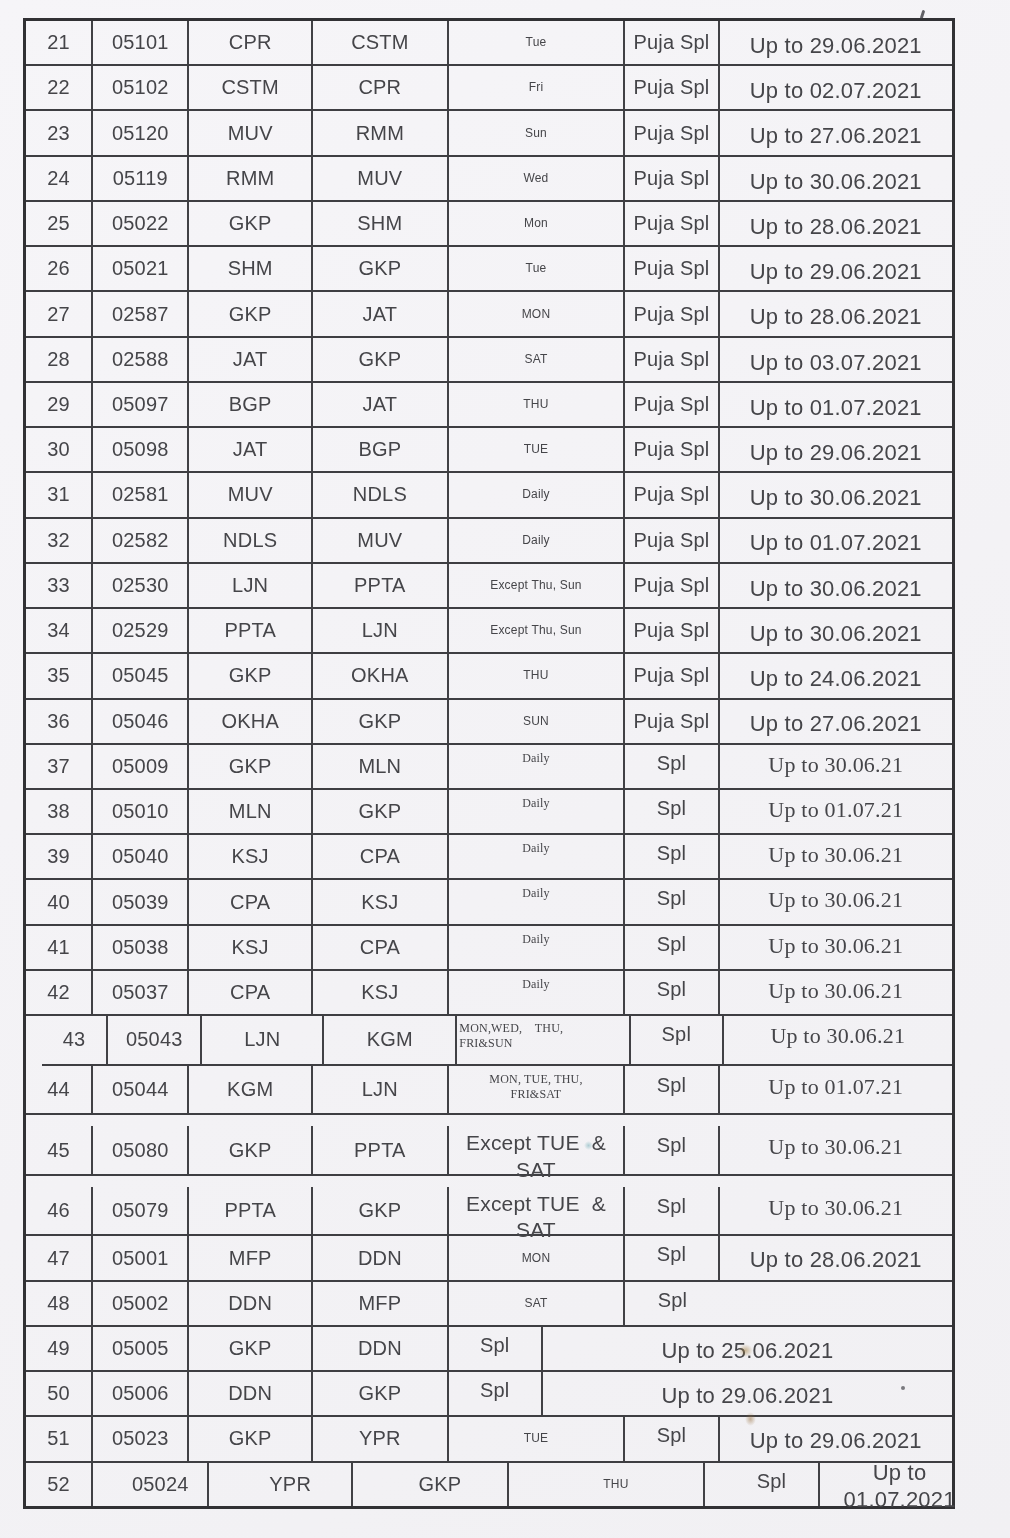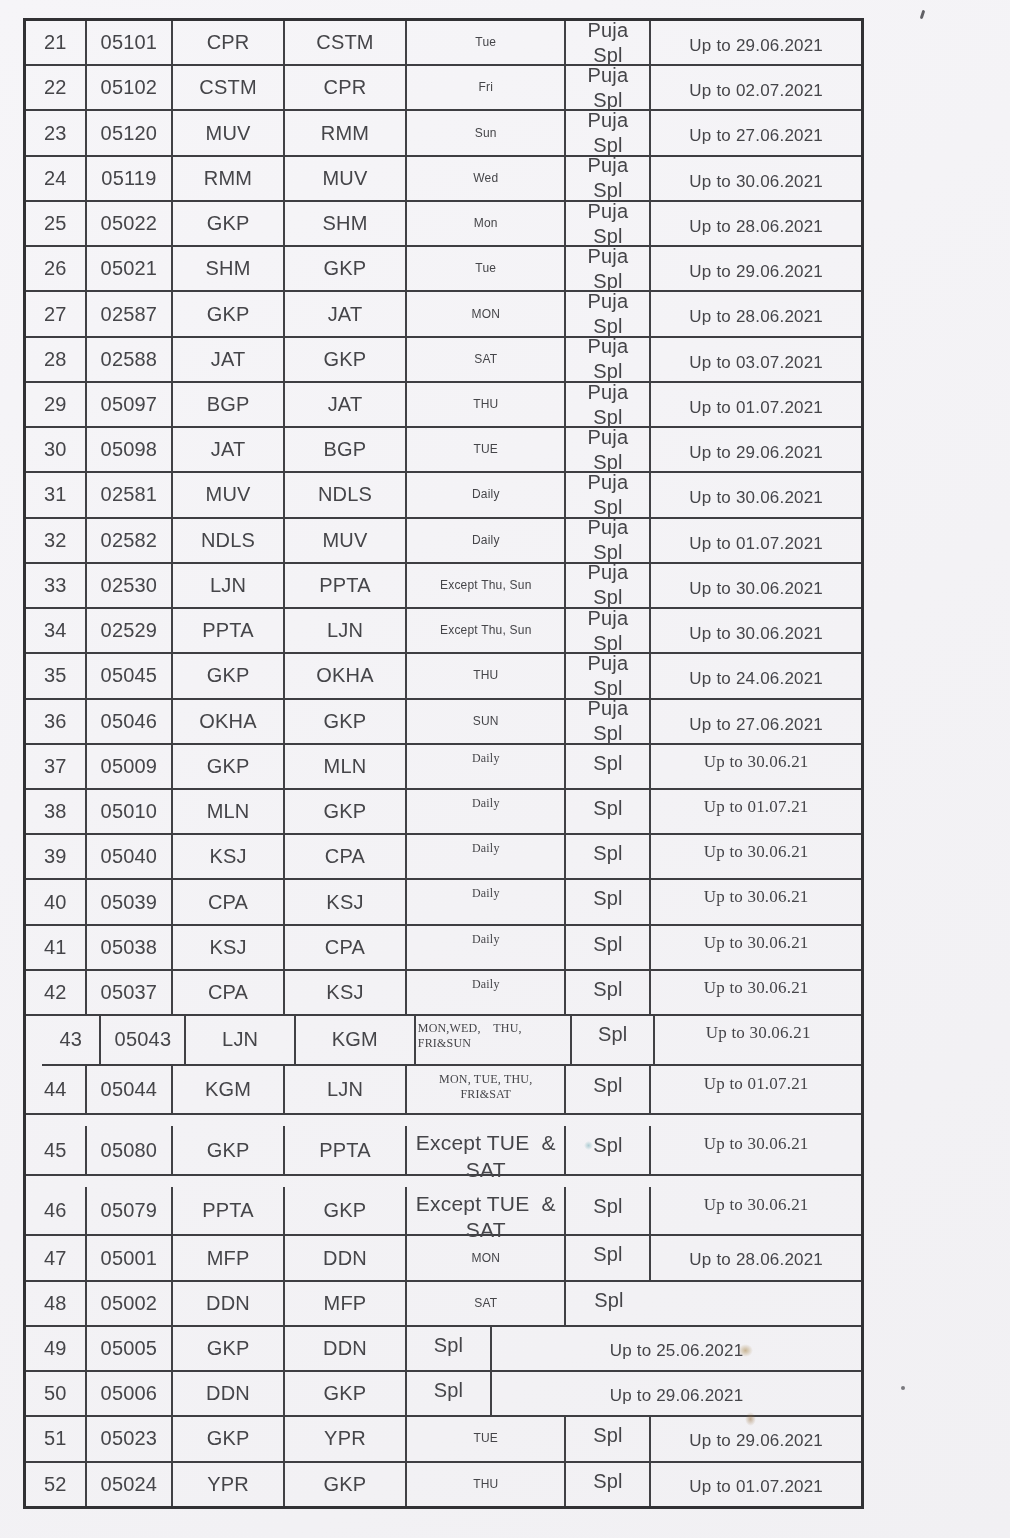--- a/index.html
+++ b/index.html
@@ -6,50 +6,50 @@
   .page{
     position:relative;
     width:1010px;height:1538px;
     background:linear-gradient(145deg,#f6f5f8 0%,#f3f2f5 55%,#f1f0f3 100%);
     font-family:"Liberation Sans",sans-serif;
     color:#454549;
     overflow:hidden;
   }
   .sched-table{
     position:absolute;left:23px;top:18px;
-    width:841px;height:1491px;
+    width:932px;height:1491px;
     display:flex;flex-direction:column;
     border:3px solid #313134;
     box-sizing:border-box;
   }
   .row{
     display:flex;flex:1 1 0;
     border-bottom:2px solid #3e3e42;
     min-height:0;
   }
-  .row:last-child{border-bottom:none;}
+  .row:last-child{border-bottom:none;gap:20px;}
   .cell{
     display:flex;align-items:center;justify-content:center;
     border-right:2px solid #414145;
     box-sizing:border-box;
     text-align:center;
     font-size:20px;
     letter-spacing:.2px;
     white-space:pre-wrap;
     line-height:1.25;
     padding:2px 4px;
   }
   .cell:last-child{border-right:none;}
   .c-sn   {flex:0 0 7.26%;}
   .c-train{flex:0 0 10.37%;}
   .c-from {flex:0 0 13.38%;}
   .c-to   {flex:0 0 14.63%;}
   .c-days {flex:0 0 19.09%;font-size:12px;}
   .c-type {flex:0 0 10.17%;}
-  .c-upto {flex:1 1 auto;font-size:17px;}
+  .c-upto {flex:1 1 auto;font-size:22px;}
   
   .v-puja .c-upto{padding-top:8px;}
   
   .v-daily-serif .c-days,
   .v-daily-serif .c-upto{font-family:"Liberation Serif",serif;}
   .v-daily-serif .c-days,
   .v-daily-serif .c-type,
   .v-daily-serif .c-upto{align-items:flex-start;padding-top:6px;}
   
   .v-serif-days-left{flex-grow:1.1;margin-left:16px;}

